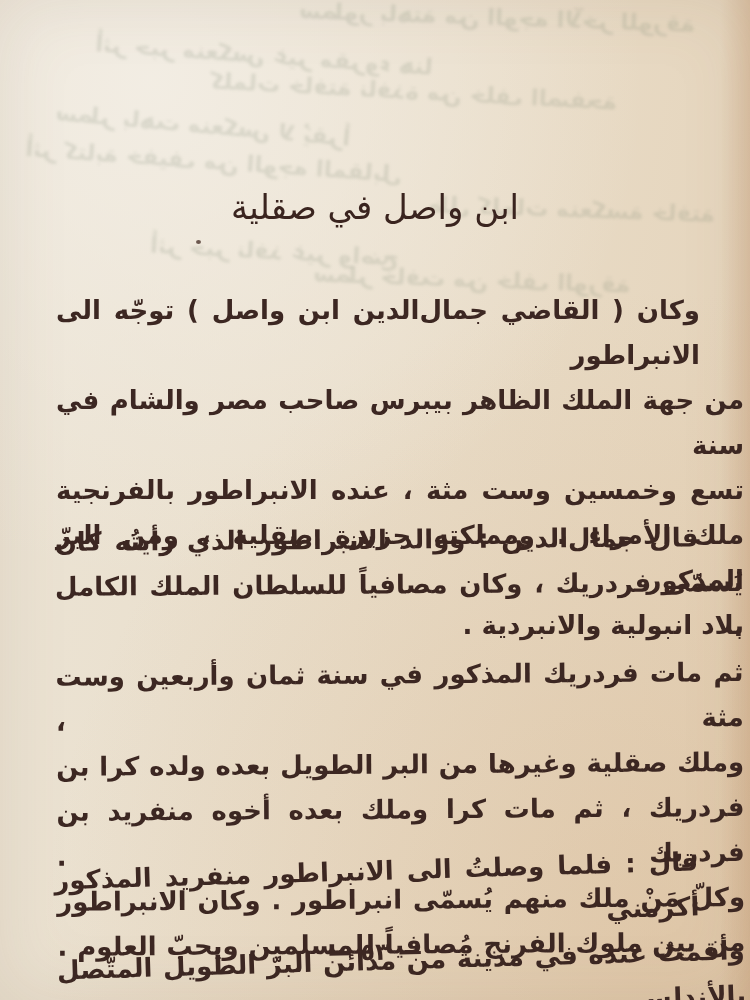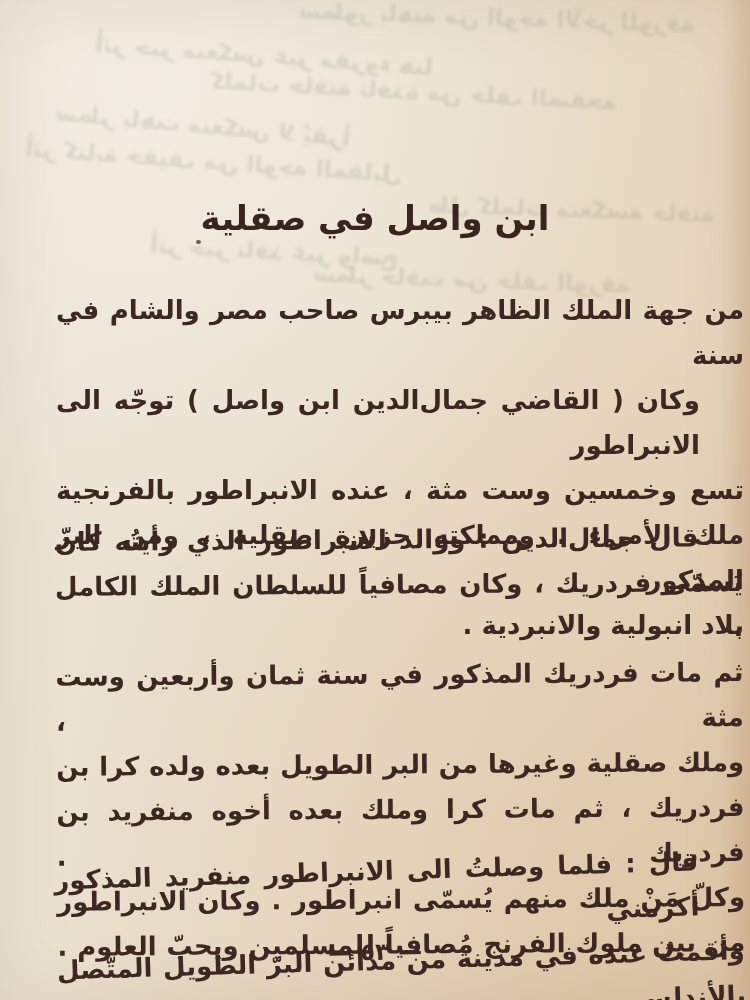--- a/index.html
+++ b/index.html
@@ -43,24 +43,24 @@
   .bleed span:nth-child(5) { top: 148px; left: 25px;  transform: scaleX(-1) rotate(-4deg); }
   .bleed span:nth-child(6) { top: 196px; right: 35px; transform: scaleX(-1) rotate(-2deg); }
   .bleed span:nth-child(7) { top: 238px; left: 150px; transform: scaleX(-1) rotate(-3deg); }
   .bleed span:nth-child(8) { top: 266px; right: 120px; transform: scaleX(-1) rotate(-2deg); }
 
   .title {
     position: absolute;
     top: 180px;
     left: 0;
     right: 0;
-    margin: 18px;
+    margin: 7px;
     text-align: center;
     font-size: 34px;
-    font-weight: bold;
+    font-weight: normal;
     color: #3a241f;
     letter-spacing: 1px;
   }
 
   .para {
     position: absolute;
     left: 56px;
     right: 6px;
   }
   .para-1 { top: 288px; }
@@ -118,22 +118,22 @@
     <span>ظل كلمات منعكسة خافتة</span>
     <span>أثر حبر نافذ غير واضح</span>
     <span>سطر خافت من خلف الورقة</span>
   </div>
 
   <h1 class="title">ابن واصل في صقلية</h1>
 
   <div class="ink-speck"></div>
 
   <div class="para para-1">
+    <div class="line indent">وكان ( القاضي جمال‌الدين ابن واصل ) توجّه الى الانبراطور</div>
     <div class="line">من جهة الملك الظاهر بيبرس صاحب مصر والشام في سنة</div>
-    <div class="line indent">وكان ( القاضي جمال‌الدين ابن واصل ) توجّه الى الانبراطور</div>
     <div class="line">تسع وخمسين وست مثة ، عنده الانبراطور بالفرنجية</div>
     <div class="line">ملك الأمراء . ومملكته جزيرة صقلية ، ومن البرّ المذكور</div>
     <div class="line short">بلاد انبولية والانبردية .</div>
   </div>
 
   <div class="para para-2">
     <div class="line indent">قال جمال‌الدين : ووالد الانبراطور الذي رأيتُه كان</div>
     <div class="line">يُسمّى فردريك ، وكان مصافياً للسلطان الملك الكامل .</div>
     <div class="line">ثم مات فردريك المذكور في سنة ثمان وأربعين وست مثة ،</div>
     <div class="line">وملك صقلية وغيرها من البر الطويل بعده ولده كرا بن</div>

